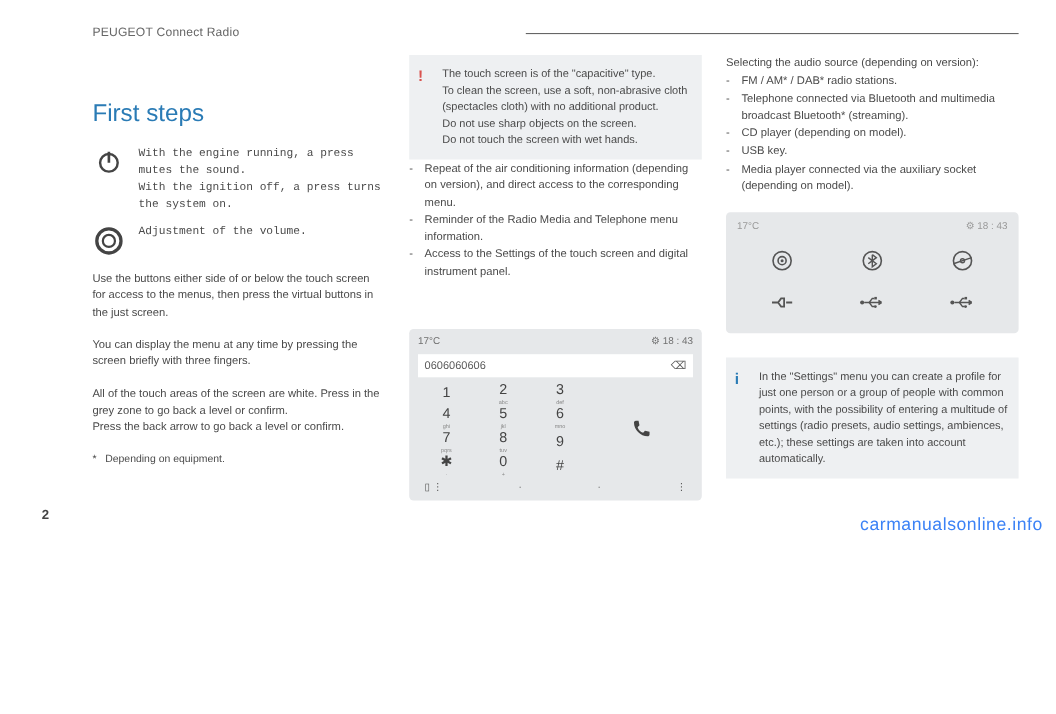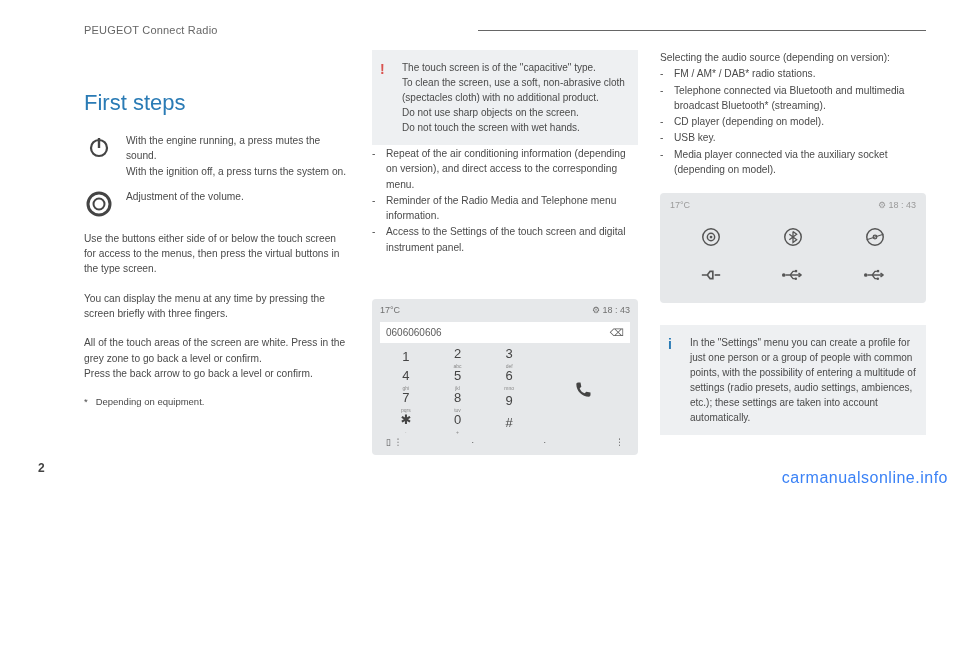--- a/index.html
+++ b/index.html
@@ -28,21 +28,21 @@
   }
   .content {
     position: absolute;
     top: 50px; left: 84px; right: 34px; bottom: 46px;
     display: flex; gap: 22px;
   }
   .col { flex: 1; font-size: 10.2px; line-height: 1.5; color: #4a4a4a; }
   .col1 h1 { font-size: 22px; font-weight: 300; color: #2a7bb5; margin-bottom: 14px; margin-top: 36px; }
   .icon-row { display: flex; gap: 12px; margin-bottom: 10px; align-items: flex-start; }
   .icon-row .ic { width: 30px; flex-shrink: 0; display:flex; justify-content:center; padding-top:2px;}
-  .icon-row .txt { flex: 1; }
+  .icon-row .txt { flex: 1; font-family: Liberation Mono, monospace; }
   .para { margin: 14px 0; }
   .footnote { margin-top: 10px; font-size: 9.5px; }
 
   
   .box { background: #eef0f2; padding: 10px 10px 10px 30px; position: relative; font-size: 10px; line-height: 1.5; }
   .box .marker { position: absolute; left: 8px; top: 9px; font-size: 14px; font-weight: bold; }
   .marker.warn { color: #d9534f; }
   .marker.info { color: #2a7bb5; }
 
   
@@ -104,21 +104,21 @@
       <div class="icon-row">
         <div class="ic">
           <svg width="26" height="26" viewBox="0 0 26 26">
               <circle cx="13" cy="13" r="11" fill="none" stroke="#444" stroke-width="3"></circle>
               <circle cx="13" cy="13" r="5.5" fill="none" stroke="#444" stroke-width="2"></circle>
             </svg>
         </div>
         <div class="txt">Adjustment of the volume.</div>
       </div>
 
-      <div class="para">Use the buttons either side of or below the touch screen for access to the menus, then press the virtual buttons in the type screen.</div>
+      <div class="para">Use the buttons either side of or below the touch screen for access to the menus, then press the virtual buttons in the just screen.</div>
       <div class="para">You can display the menu at any time by pressing the screen briefly with three fingers.</div>
       <div class="para" style="white-space:pre-line">All of the touch areas of the screen are white. Press in the grey zone to go back a level or confirm.
 Press the back arrow to go back a level or confirm.</div>
 
       <div class="footnote">
         <span>*</span>&nbsp;&nbsp;
         <span>Depending on equipment.</span>
       </div>
     </div>
 

